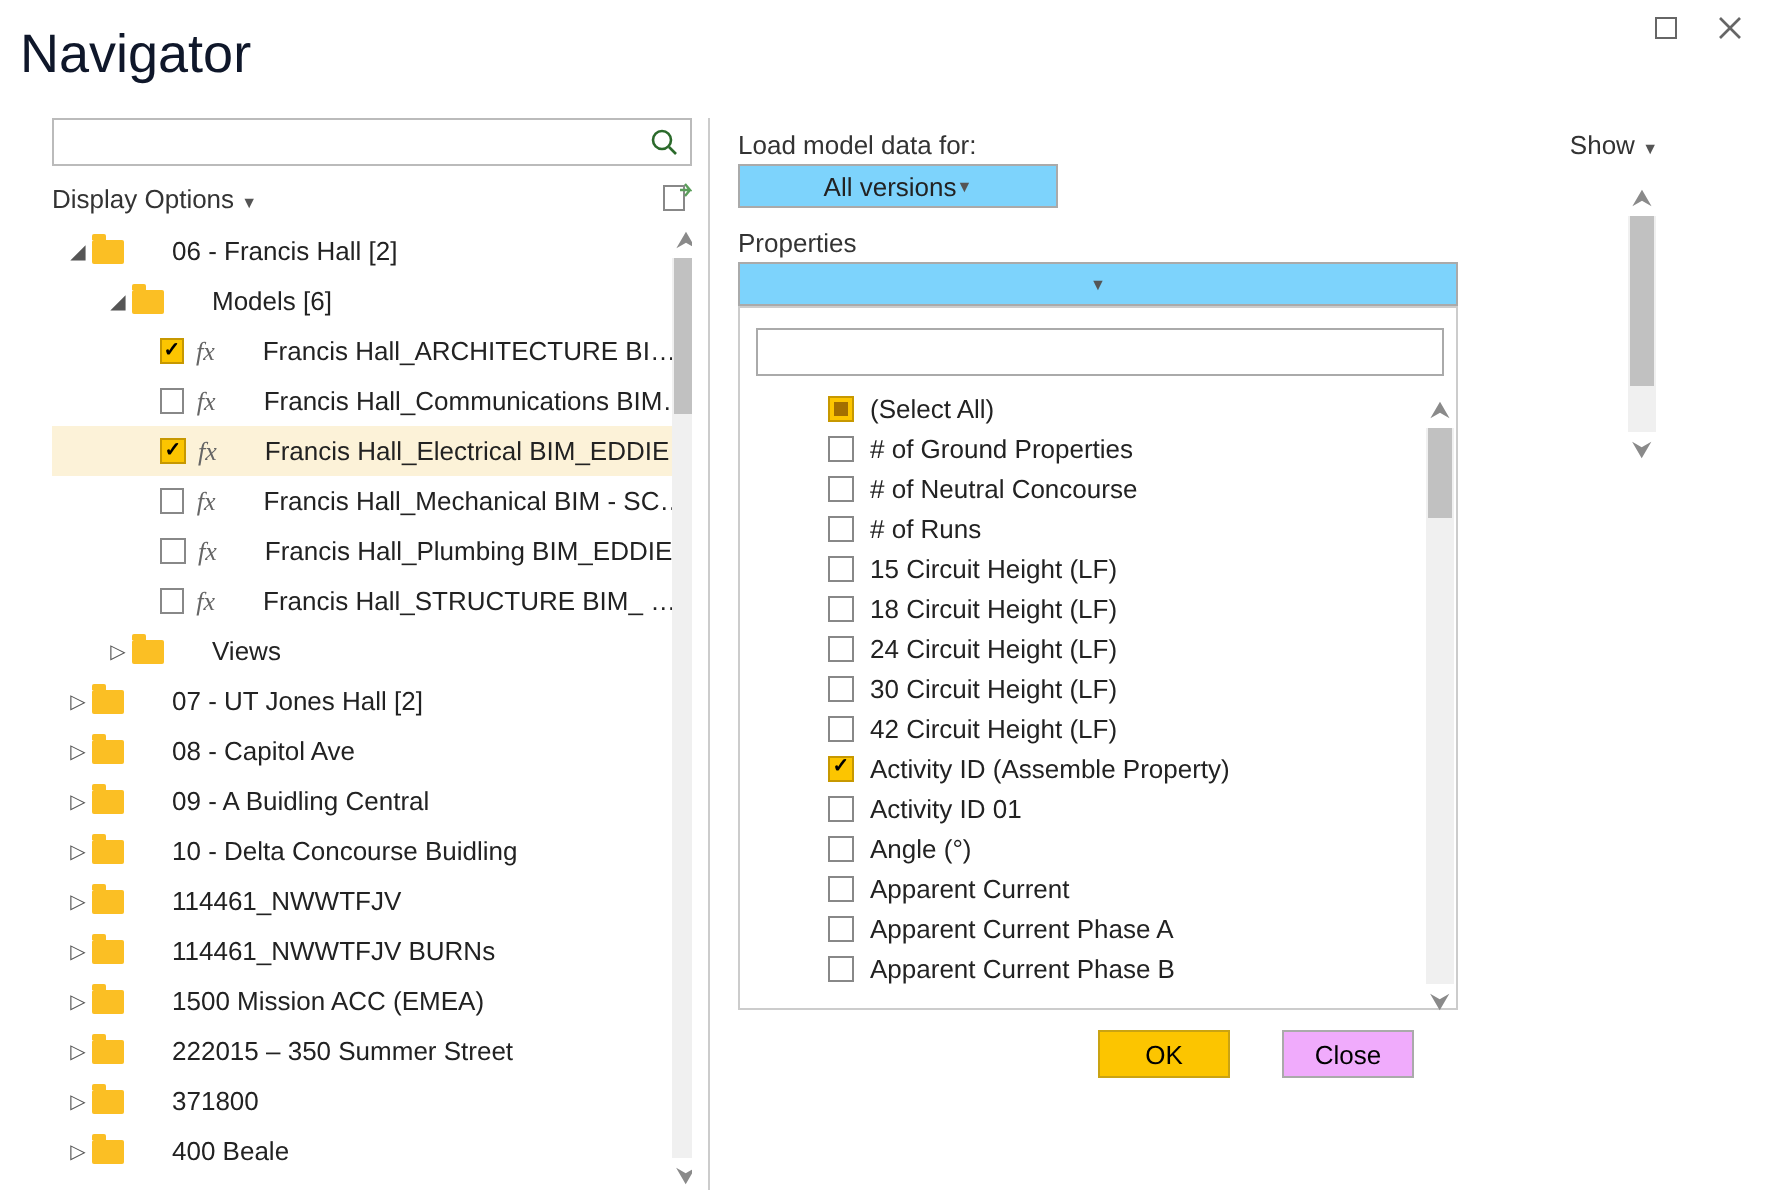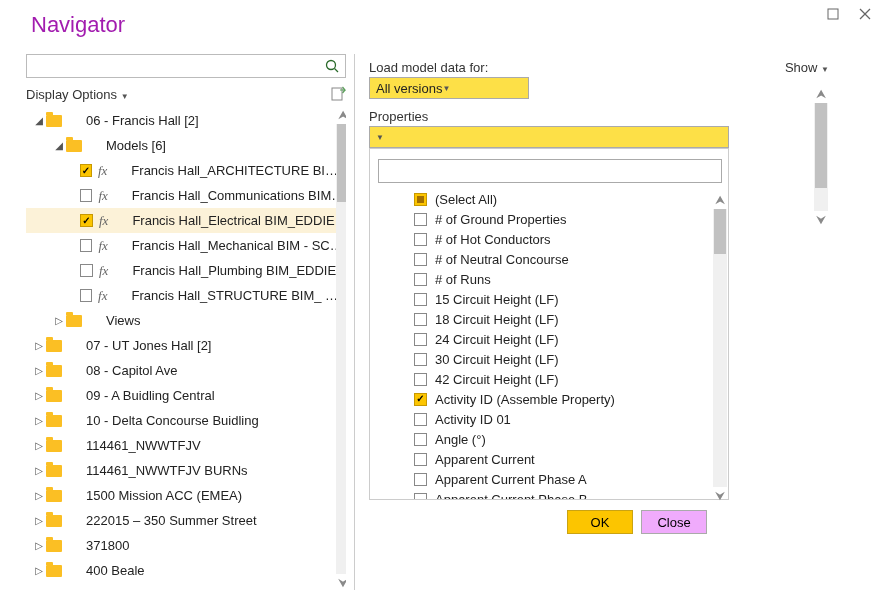--- a/index.html
+++ b/index.html
@@ -1,19 +1,19 @@
 <!DOCTYPE html>
 <html><head>
 <meta charset="utf-8">
 <style>
 * { box-sizing: border-box; margin: 0; padding: 0; }
 body { font-family: "Segoe UI", Arial, sans-serif; font-size: 13px; color: #222; background: #fff; width: 885px; height: 596px; overflow: hidden; position: relative; }
 .titlebar { position: absolute; top: 8px; right: 14px; display: flex; gap: 20px; }
 .titlebar span { width: 12px; height: 12px; cursor: pointer; color: #666; }
-.header { padding: 12px 26px 16px 31px; font-size: 22px; font-weight: 300; color: #a21caf; }
+.header { padding: 12px 26px 16px 10px; font-size: 27px; font-weight: 300; color: #0f172a; }
 .main { display: flex; height: calc(100% - 60px); }
 .left-pane { width: 355px; padding: 0 8px 0 26px; border-right: 1px solid #ccc; display: flex; flex-direction: column; }
 .search-row { display: flex; align-items: center; margin-bottom: 8px; }
 .search-box { flex: 1; border: 1px solid #bbb; height: 24px; display: flex; align-items: center; justify-content: flex-end; padding-right: 6px; }
 .display-opts { display: flex; align-items: center; justify-content: space-between; margin-bottom: 6px; }
 .display-opts-label { color: #333; font-size: 13px; cursor: pointer; }
 .tree { flex: 1; overflow: hidden; position: relative; }
 .tree-row { display: flex; align-items: center; height: 25px; white-space: nowrap; overflow: hidden; text-overflow: ellipsis; }
 .tree-row.highlighted { background: #fcf2d8; }
 .caret { width: 10px; font-size: 10px; color: #555; display: inline-block; text-align: center; margin-right: 2px; }
@@ -29,31 +29,31 @@
 .left-scroll { position: absolute; right: -5px; top: 0; width: 16px; height: 100%; display: flex; flex-direction: column; align-items: center; }
 .scroll-arrow { font-size: 12px; color: #8a8a8a; cursor: pointer; }
 .scroll-track { flex: 1; width: 14px; background: #f0f0f0; margin: 2px 0; position: relative; }
 .scroll-thumb { position: absolute; left: 1px; width: 12px; background: #c1c1c1; }
 
 .right-pane { flex: 1; display: flex; }
 .config { width: 370px; padding: 0 0 0 14px; }
 .show-col { width: 118px; padding-top: 6px; display: flex; flex-direction: column; align-items: flex-end; padding-right: 14px; }
 .show-label { font-size: 13px; color: #333; margin-bottom: 12px; cursor: pointer; }
 .field-label { font-size: 13px; color: #333; margin-top: 6px; margin-bottom: 2px; }
-.select, .combo { border: 1px solid #aaa; height: 22px; display: flex; align-items: center; justify-content: flex-start; padding: 0 6px; background: #fde047; cursor: pointer; }
+.select, .combo { border: 1px solid #aaa; height: 22px; display: flex; align-items: center; justify-content: center; padding: 0 6px; background: #7dd3fc; cursor: pointer; }
 .select { width: 160px; }
 .combo { width: 360px; margin-top: 2px; }
 .dd-arrow { font-size: 8px; color: #555; }
 .filter-input { width: 344px; height: 24px; border: 1px solid #aaa; margin: 10px 0 6px 8px; padding: 0 6px; }
 .prop-panel { border: 1px solid #ccc; width: 360px; position: relative; }
 .prop-list { margin-left: 8px; height: 310px; overflow: hidden; position: relative; }
 .prop-row { display: flex; align-items: center; height: 20px; padding-left: 36px; }
 .prop-row .checkbox { margin-right: 8px; }
 .prop-scroll { position: absolute; right: 0; top: 0; width: 16px; height: 100%; display: flex; flex-direction: column; align-items: center; }
-.btn-row { display: flex; justify-content: flex-end; gap: 8px; margin: 10px 18px 0 0; }
+.btn-row { display: flex; justify-content: flex-end; gap: 26px; margin: 10px 18px 0 0; }
 .btn { min-width: 66px; height: 24px; border: 1px solid #aaa; background: #f0abfc; font-size: 13px; cursor: pointer; }
 .btn.primary { background: #fcc500; border-color: #caa312; }
 .show-scroll { width: 16px; display: flex; flex-direction: column; align-items: center; }
 .refresh-icon { width: 16px; height: 16px; cursor: pointer; }
 </style>
 </head>
 <body>
 
 <div class="titlebar">
   <span><svg width="12" height="12">
@@ -215,24 +215,20 @@
             <div class="prop-row">
               <span class="checkbox partial"></span>
               <span>(Select All)</span>
             </div>
             <div class="prop-row">
               <span class="checkbox"></span>
               <span># of Ground Properties</span>
             </div>
             <div class="prop-row">
               <span class="checkbox"></span>
-              <span># of Hot Conductors</span>
-            </div>
-            <div class="prop-row">
-              <span class="checkbox"></span>
               <span># of Neutral Concourse</span>
             </div>
             <div class="prop-row">
               <span class="checkbox"></span>
               <span># of Runs</span>
             </div>
             <div class="prop-row">
               <span class="checkbox"></span>
               <span>15 Circuit Height (LF)</span>
             </div>

